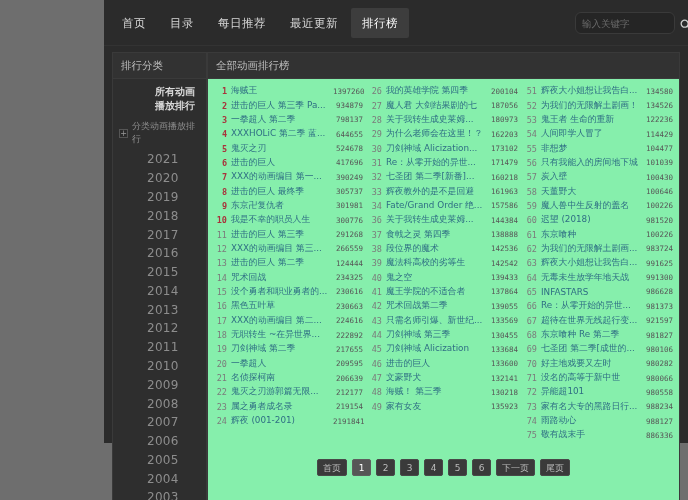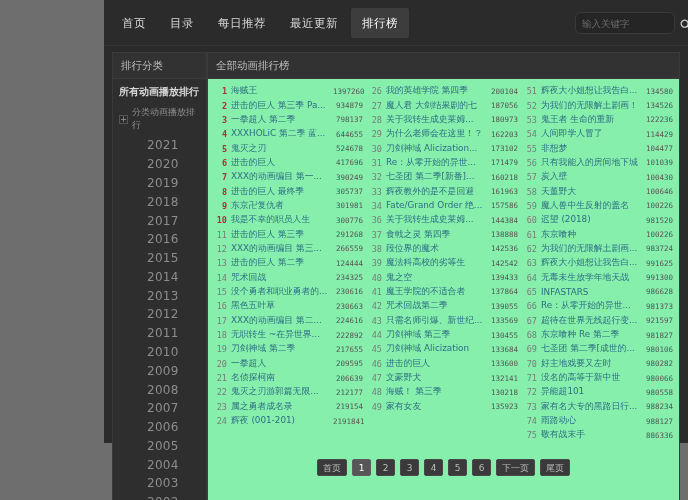--- a/index.html
+++ b/index.html
@@ -54,20 +54,21 @@
     width:95px; background:#2e2e2e; border:1px solid #3a3a3a;
     flex-shrink:0; align-self:flex-start;
   }
   .sidebar-title {
     font-size:10.5px; color:#bdbdbd; padding:6px 8px 5px 8px;
     border-bottom:1px solid #3a3a3a; background:#323232;
   }
   .sb-root {
     font-size:10px; color:#d8d8d8; font-weight:bold;
     padding:6px 6px 5px 6px;
+    margin-left:36px;
   }
   .sb-group {
     font-size:9px; color:#8e8e8e; padding:2px 6px 4px 6px;
     display:flex; align-items:center; gap:4px; cursor:pointer;
   }
   .expander {
     width:9px; height:9px; border:1px solid #555; background:#2b2b2b;
     color:#9a9a9a; font-size:8px; line-height:7px; text-align:center;
     flex-shrink:0;
   }

